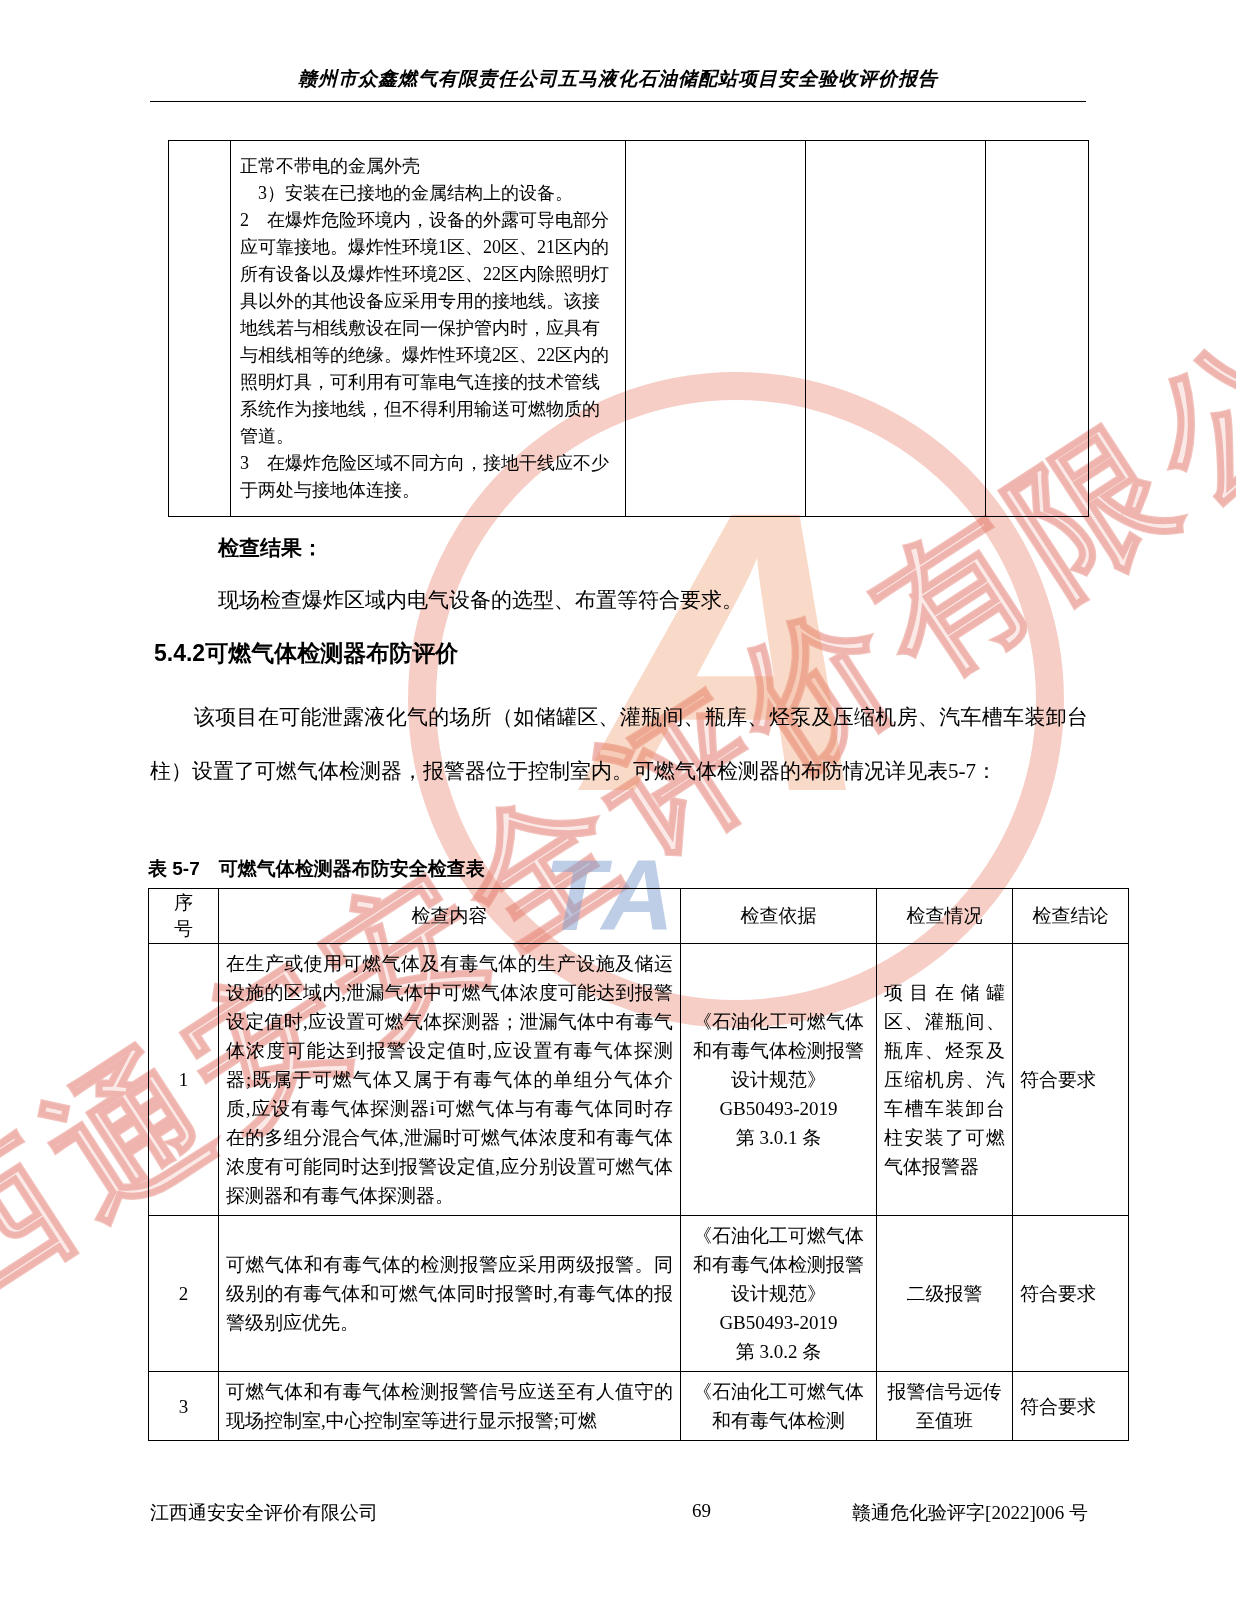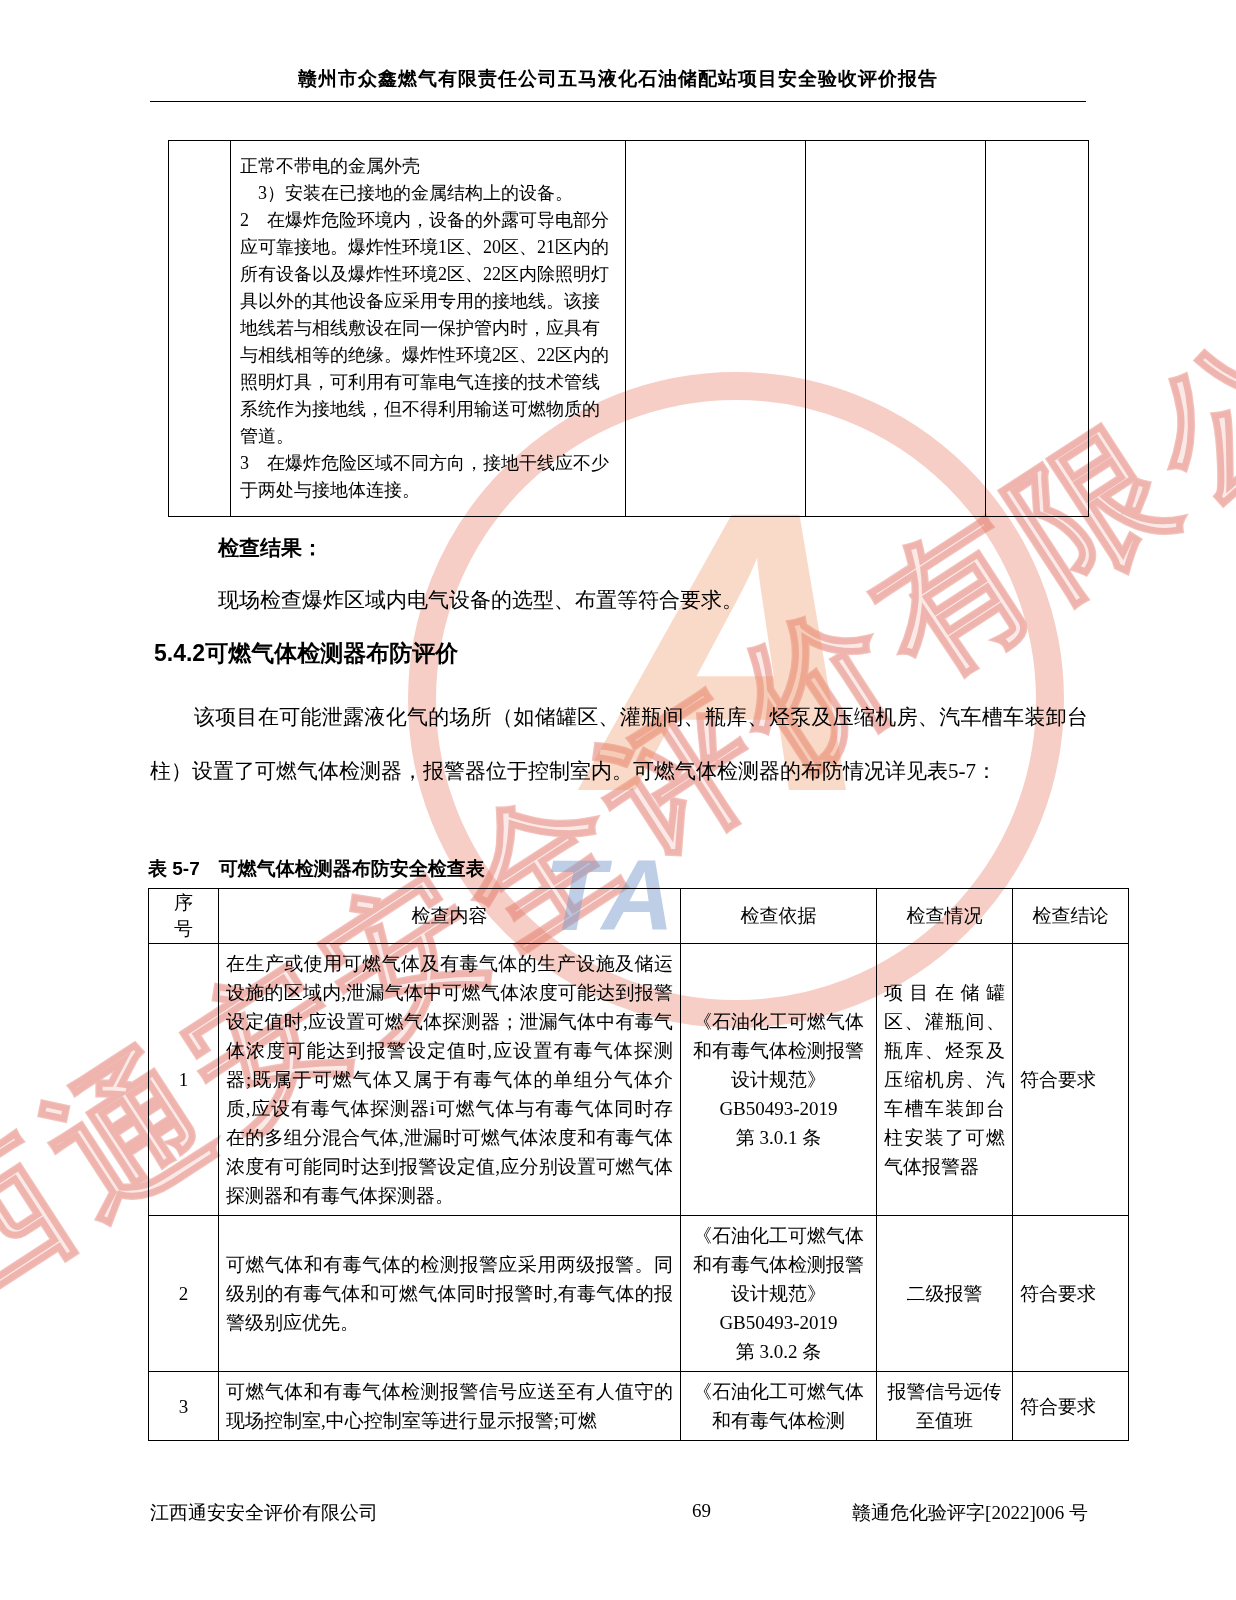--- a/index.html
+++ b/index.html
@@ -17,21 +17,21 @@
            font-family:"Liberation Sans",sans-serif;font-weight:bold;font-size:150px;
            letter-spacing:14px;white-space:nowrap;
            color:rgba(224,108,92,0.15);-webkit-text-stroke:2.5px rgba(224,108,92,0.42);}
   .wm-ta{position:absolute;left:544px;top:838px;font-size:100px;font-weight:bold;font-style:italic;
          font-family:Liberation Sans, sans-serif;color:rgba(125,158,205,0.5);letter-spacing:4px;}
 
   
   .content{position:absolute;inset:0;z-index:1;}
 
   .header-title{position:absolute;top:66px;left:0;width:100%;text-align:center;
-                font-size:19px;font-weight:600;letter-spacing:1px;}
+                font-size:19px;font-weight:600;letter-spacing:1px;font-style:italic;}
   .header-rule{position:absolute;top:101px;left:150px;width:936px;border-top:1.5px solid #000;height:0;}
 
   table{border-collapse:collapse;}
   .top-table{position:absolute;top:140px;left:168px;width:920px;table-layout:fixed;}
   .top-table td{border:1.5px solid #000;vertical-align:top;padding:12px 9px;
                 font-size:18px;line-height:27px;}
   .pre{white-space:pre-line;}
 
   .result-label{position:absolute;top:534px;left:218px;font-family:"Liberation Sans",sans-serif;
                 font-weight:bold;font-size:21px;}

